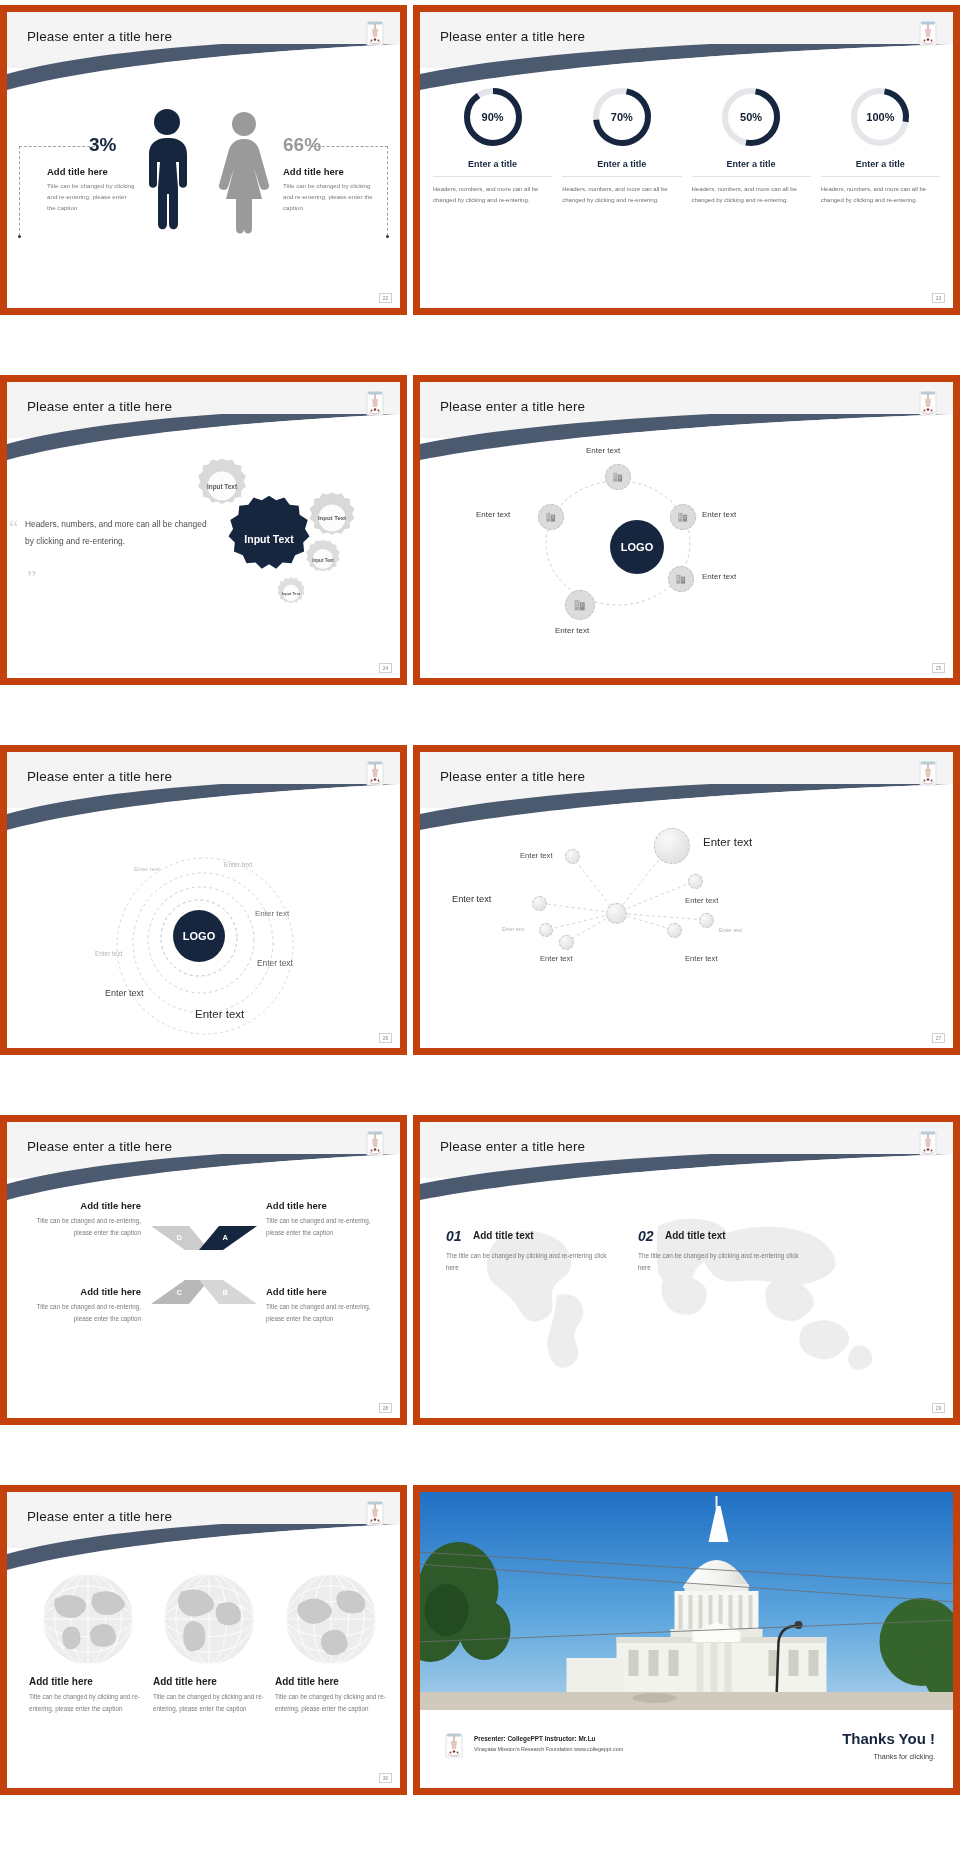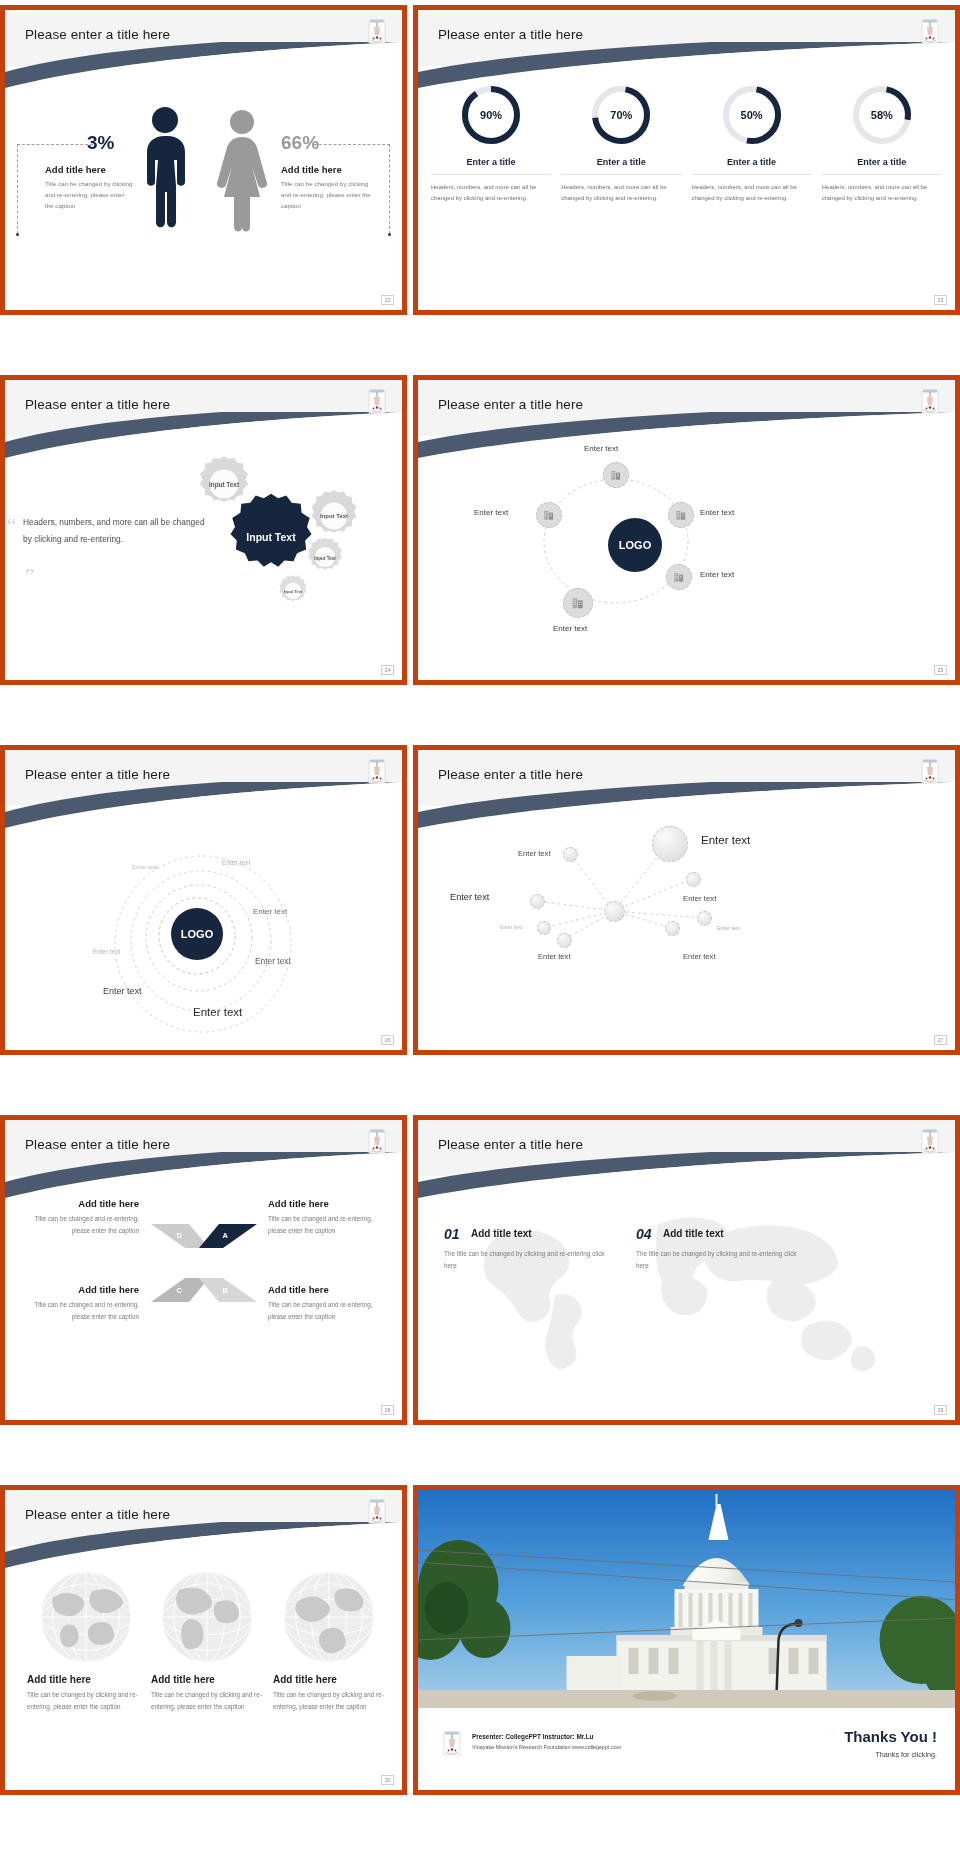--- a/index.html
+++ b/index.html
@@ -17,21 +17,21 @@
     row-gap: 0px;
     width: 960px; height: 1850px;
     background: #ffffff;
   }
   .slide {
     position: relative;
     width: 100%; height: 310px;
     margin-top: 5px;
     background: #ffffff;
     overflow: hidden;
-    border: 5px solid #c2410c;
+    border: 7px solid #c2410c;
   }
   
   .hdr {
     position: absolute; left: 0; top: 0; width: 100%; height: 56px;
     background: #f4f4f4;
   }
   .hdr-curve {
     position: absolute; left: 0; top: 32px; width: 100%; height: 46px;
     overflow: hidden; pointer-events: none;
   }
@@ -259,21 +259,21 @@
           </div>
           <div class="donut-title">Enter a title</div>
           <div class="donut-desc">Headers, numbers, and more can all be changed by clicking and re-entering.</div>
         </div>
         <div class="donut-col">
           <div class="donut">
             <svg viewBox="0 0 62 62" width="62" height="62">
               <circle cx="31" cy="31" r="26" fill="none" stroke="#e4e6e9" stroke-width="6"></circle>
               <circle cx="31" cy="31" r="26" fill="none" stroke="#16263f" stroke-width="6" stroke-dasharray="40.8 122.5" stroke-dashoffset="0" transform="rotate(-80 31 31)"></circle>
             </svg>
-            <div class="donut-val">58%</div>
+            <div class="donut-val">100%</div>
           </div>
           <div class="donut-title">Enter a title</div>
           <div class="donut-desc">Headers, numbers, and more can all be changed by clicking and re-entering.</div>
         </div>
       </div>
     </div>
     <div class="pgnum">23</div>
   </div>
 
   <div class="slide">
@@ -659,21 +659,21 @@
           <path d="M300 122 q18 -8 30 2 q10 8 2 18 q-10 12 -24 8 q-14 -4 -14 -16 q0 -8 6 -12 Z"></path>
           <path d="M340 140 q10 -2 14 6 q3 8 -4 12 q-9 5 -14 -2 q-4 -8 4 -16 Z"></path>
         </g>
       </svg>
       <div class="num-blk" style="left:26px; top:48px; width:170px;">
         <span class="bignum">01</span>
         <span class="num-ttl">Add title text</span>
         <div class="num-desc">The title can be changed by clicking and re-entering click here</div>
       </div>
       <div class="num-blk" style="left:218px; top:48px; width:170px;">
-        <span class="bignum">04</span>
+        <span class="bignum">02</span>
         <span class="num-ttl">Add title text</span>
         <div class="num-desc">The title can be changed by clicking and re-entering click here</div>
       </div>
     </div>
     <div class="pgnum">29</div>
   </div>
 
   <div class="slide">
     <div class="hdr"></div>
     <div class="hdr-curve">

